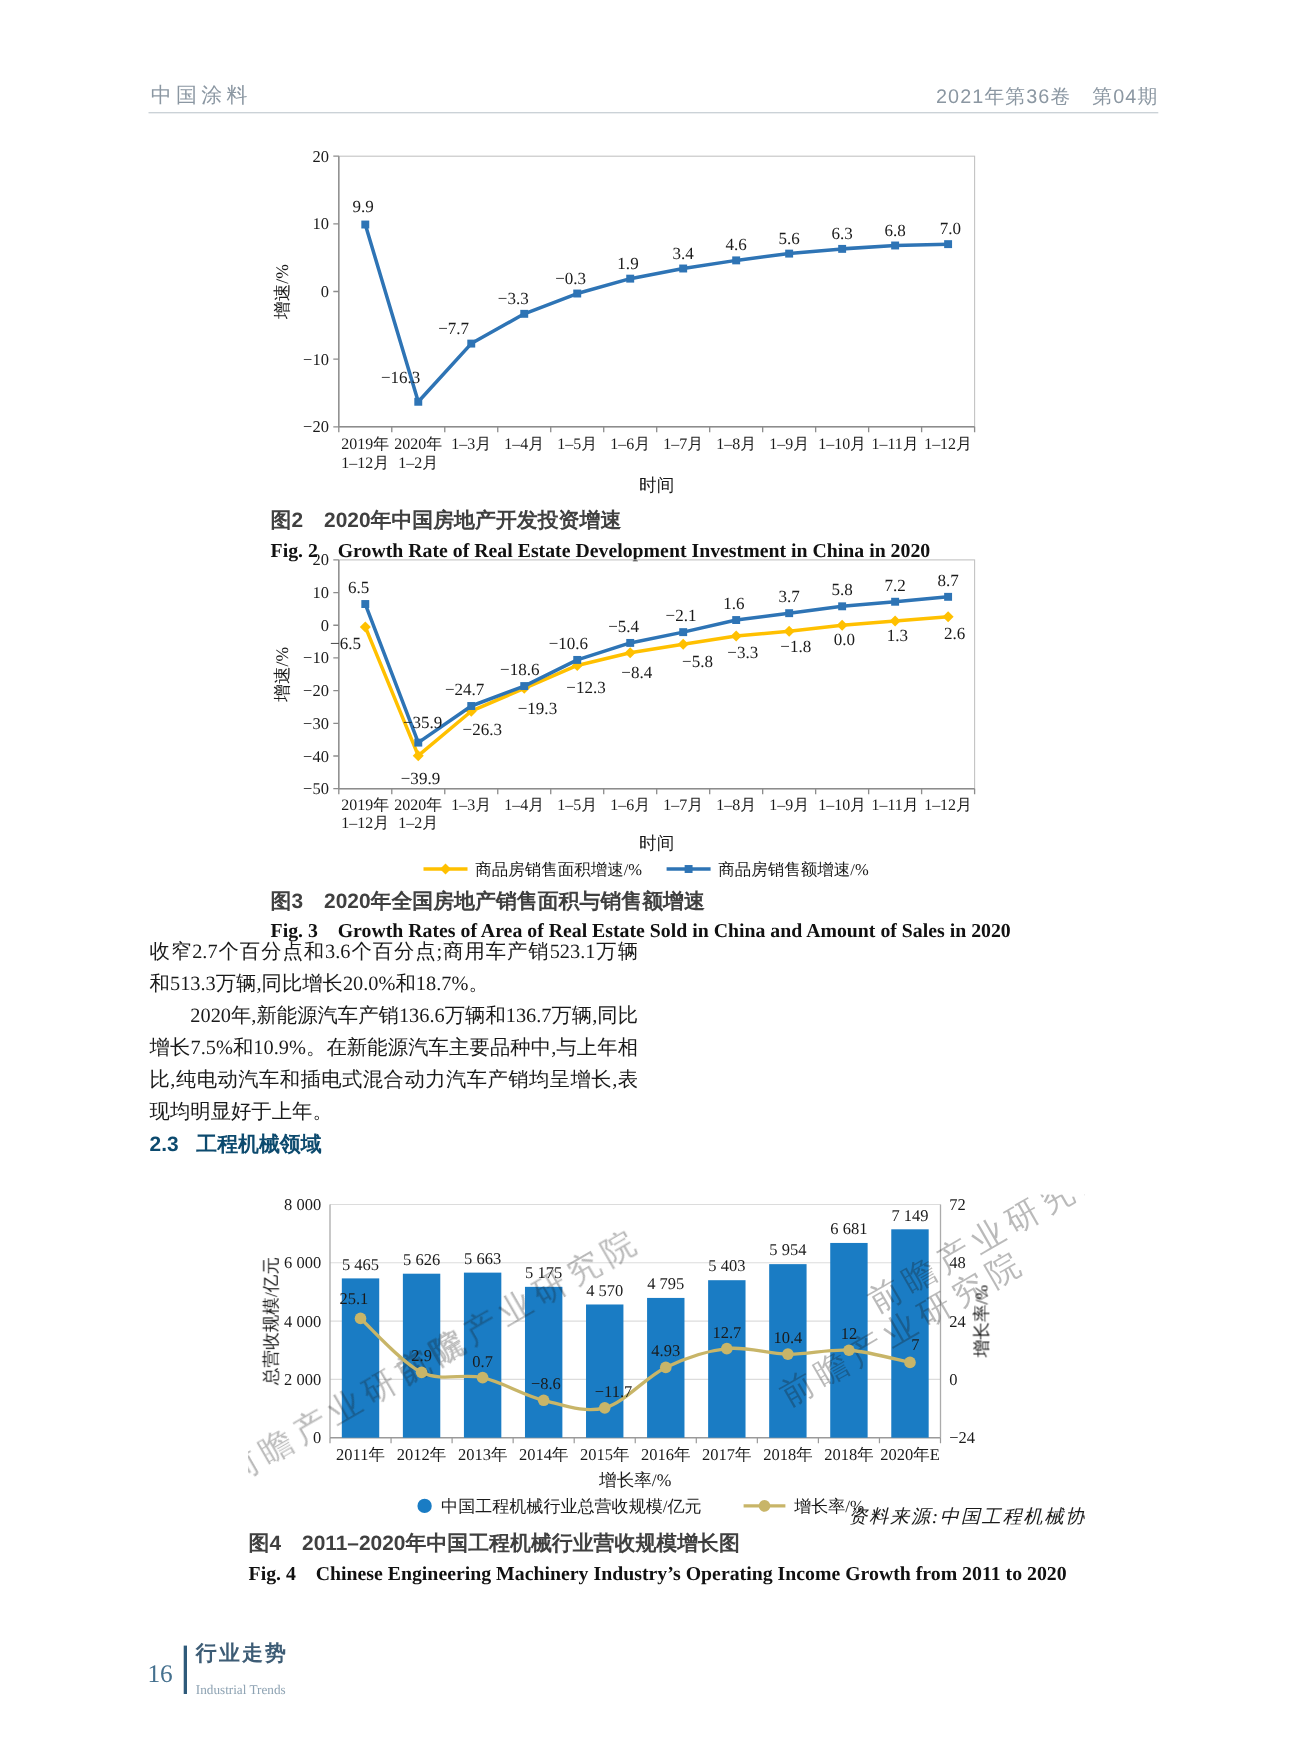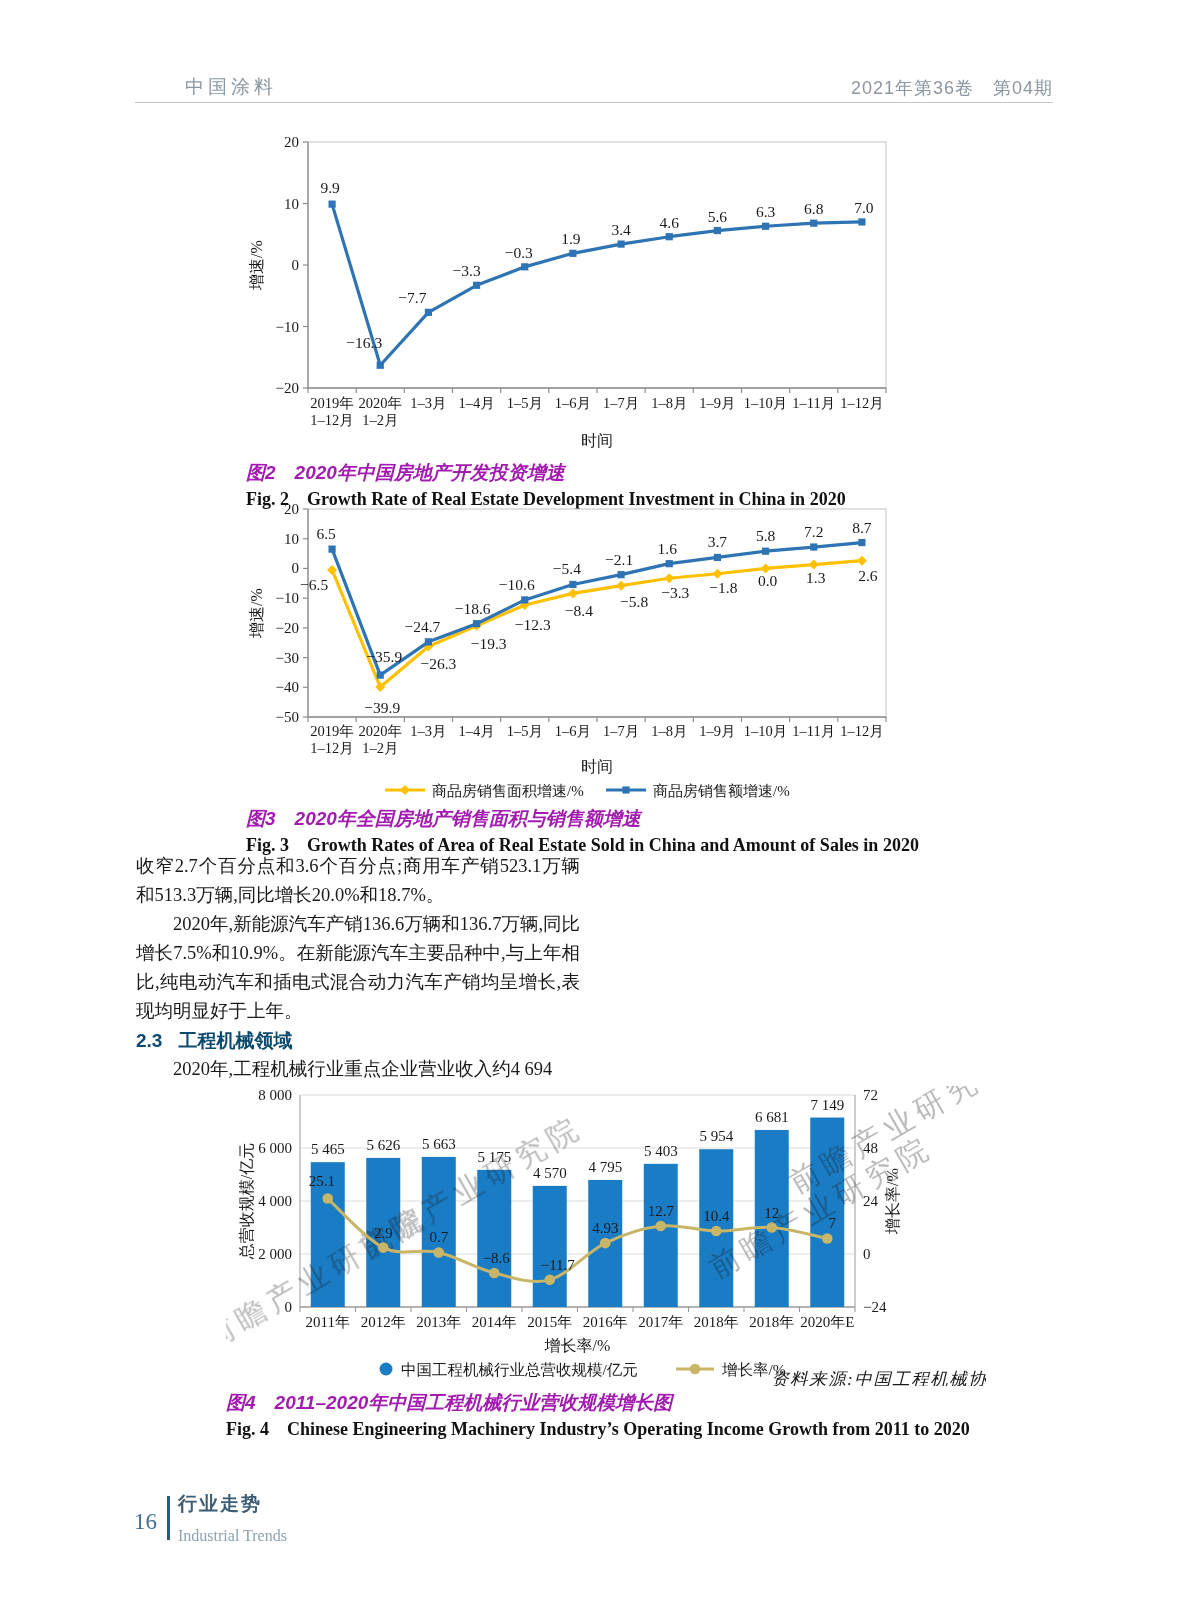--- a/index.html
+++ b/index.html
@@ -3,50 +3,50 @@
 <meta charset="utf-8">
 <style>
   html,body{margin:0;padding:0;background:#e8e8e8;}
   .page{position:relative;width:1187px;height:1600px;background:#ffffff;margin:0 auto;overflow:hidden;
         font-family:"Liberation Serif","DejaVu Serif",serif;color:#1a1a1a;}
   
   .page-header{position:absolute;left:135px;top:70px;width:918px;height:32px;
 teksti border-bottom:1.5px solid #bfc7ce;}
   .page-header{border-bottom:1.5px solid #bfc7ce;}
   .journal{position:absolute;left:2px;top:4px;font-size:19px;letter-spacing:4px;color:#8b97a2;
-           font-family:"Liberation Sans","DejaVu Sans",sans-serif;margin-left:48px;}
+           font-family:"Liberation Sans","DejaVu Sans",sans-serif;}
   .issue{position:absolute;right:0;top:6px;font-size:18px;color:#8b97a2;letter-spacing:1px;
          font-family:"Liberation Sans","DejaVu Sans",sans-serif;}
   
   .fig-block{position:absolute;text-align:left;}
   #fig2-block{left:246px;top:120px;width:680px;}
   #fig3-block{left:246px;top:494px;width:680px;}
   #fig4-block{left:226px;top:1086px;width:770px;}
   .cap-cn{font-family:"Liberation Sans","DejaVu Sans",sans-serif;font-weight:700;font-size:19px;
-          line-height:22px;margin-top:4px;color:#a21caf;font-style:italic;}
+          line-height:22px;margin-top:4px;color:#404040;}
   .cap-en{font-weight:700;font-size:18px;line-height:22px;margin-top:4px;color:#111;}
   #fig4-block .cap-cn{margin-top:2px;}
   svg text{font-family:"Liberation Serif","DejaVu Serif",serif;fill:#1a1a1a;}
   
   .col{position:absolute;top:852px;width:444px;font-size:18.5px;line-height:29px;text-align:justify;}
   #col-left{left:136px;}
   #col-right{left:610px;}
   .para{margin:0;}
   .para.indent{text-indent:2em;}
   .section-heading{font-family:"Liberation Sans","DejaVu Sans",sans-serif;font-weight:700;
                    color:#0c4a6e;font-size:19px;line-height:29px;}
   .section-heading .sh-num{margin-right:16px;}
   
   .page-footer{position:absolute;left:134px;top:1492px;display:flex;align-items:center;}
   .pf-num{font-size:23px;color:#44708e;margin-right:10px;margin-top:8px;}
   .pf-bar{width:3px;height:44px;background:#2e5a7a;margin-right:8px;}
   .pf-text{display:flex;flex-direction:column;justify-content:center;gap:12px;}
   .pf-cn{font-family:"Liberation Sans","DejaVu Sans",sans-serif;font-weight:700;font-size:19px;
          color:#3d5c75;line-height:24px;letter-spacing:2px;}
-  .pf-en{font-size:16px;color:#8da2b2;line-height:16px;}
+  .pf-en{font-size:12px;color:#8da2b2;line-height:16px;}
 </style>
 </head>
 <body>
 
 <div class="page">
 
   <header class="page-header">
     <span class="journal">中国涂料</span>
     <span class="issue">2021年第36卷　第04期</span>
   </header>
@@ -245,21 +245,20 @@
         <text x="407" y="301.5" font-size="15" font-family="&quot;Liberation Sans&quot;,&quot;DejaVu Sans&quot;,sans-serif">商品房销售额增速/%</text>
       </svg>
     <div class="cap-cn">图3　2020年全国房地产销售面积与销售额增速</div>
     <div class="cap-en">Fig. 3　Growth Rates of Area of Real Estate Sold in China and Amount of Sales in 2020</div>
   </section>
 
   <div class="col" id="col-left">
     <p class="para">收窄2.7个百分点和3.6个百分点;商用车产销523.1万辆和513.3万辆,同比增长20.0%和18.7%。</p>
     <p class="para indent">2020年,新能源汽车产销136.6万辆和136.7万辆,同比增长7.5%和10.9%。在新能源汽车主要品种中,与上年相比,纯电动汽车和插电式混合动力汽车产销均呈增长,表现均明显好于上年。</p>
     <div class="section-heading"><span class="sh-num">2.3</span><span class="sh-title">工程机械领域</span></div>
-    <p class="para indent">2020年,工程机械行业重点企业营业收入约4 694</p>
   </div>
 
 
   <section class="fig-block" id="fig4-block">
     <svg id="fig4-svg" width="760" height="300">
         <line x1="74" y1="9" x2="629" y2="9" stroke="#dcdcdc" stroke-width="1"></line>
         <text x="66" y="14" text-anchor="end" font-size="15">8 000</text>
         <line x1="74" y1="62" x2="629" y2="62" stroke="#dcdcdc" stroke-width="1"></line>
         <text x="66" y="67" text-anchor="end" font-size="15">6 000</text>
         <line x1="74" y1="115" x2="629" y2="115" stroke="#dcdcdc" stroke-width="1"></line>

